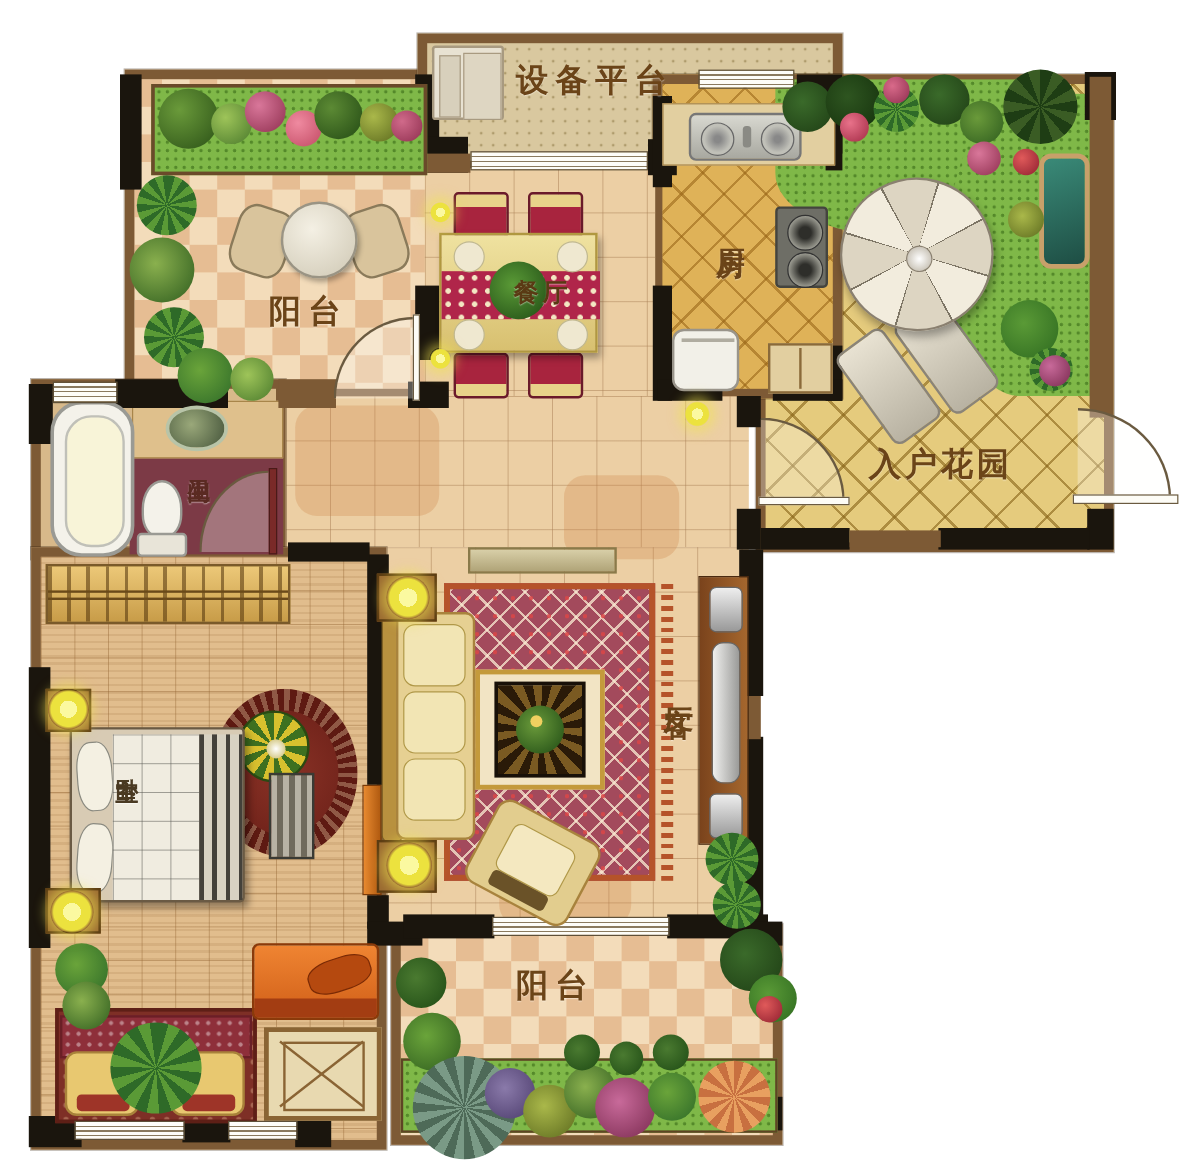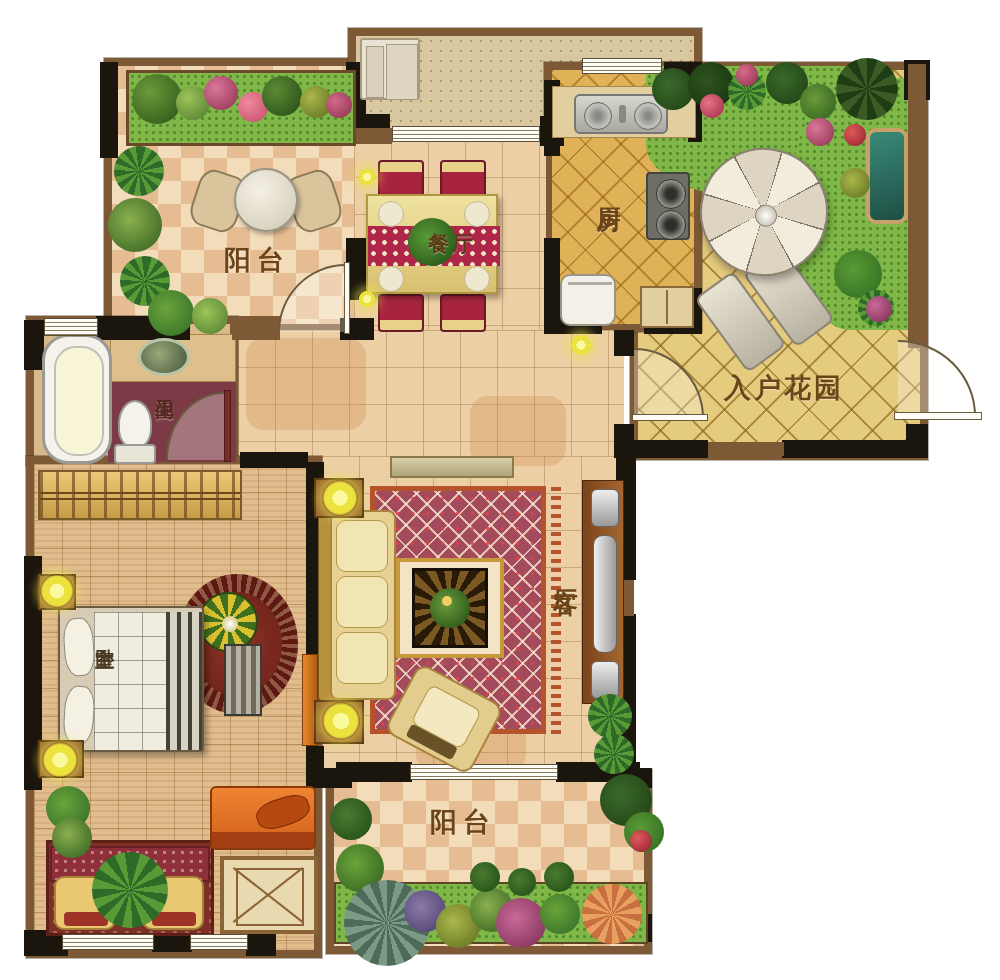--- a/index.html
+++ b/index.html
@@ -130,20 +130,21 @@
   <div class="c plantz" style="left:192px;top:298px;width:36px;height:36px;background:radial-gradient(circle at 40% 40%,#9ec459,#4a7a2c);"></div>
   <div class="fur" style="left:194px;top:172px;width:48px;height:58px;background:#d9c49c;border:2px solid #8a7a5a;border-radius:30%;transform:rotate(18deg);"></div>
   <div class="fur" style="left:290px;top:172px;width:48px;height:58px;background:#d9c49c;border:2px solid #8a7a5a;border-radius:30%;transform:rotate(-18deg);"></div>
   <div class="c fur" style="left:234px;top:168px;width:64px;height:64px;background:radial-gradient(circle at 40% 35%,#f4f0e4,#cfc8b4);border:2px solid #9a9484;box-shadow:2px 3px 4px rgba(0,0,0,.3);"></div>
   <div class="lbl" style="left:224px;top:244px;font-size:27px;letter-spacing:6px;">阳台</div>
 
   <div class="fur" style="left:360px;top:38px;width:60px;height:62px;background:#e8e2d2;border:2px solid #a89a80;border-radius:3px;">
     <div class="abs" style="left:4px;top:6px;width:16px;height:50px;background:#d8d0bc;border:1px solid #a89a80;"></div>
     <div class="abs" style="left:24px;top:4px;width:30px;height:54px;background:#ded6c2;border:1px solid #a89a80;"></div>
   </div>
+  <div class="lbl" style="left:430px;top:52px;font-size:27px;letter-spacing:6px;">设备平台</div>
 
   <div class="fur" style="left:552px;top:86px;width:144px;height:52px;background:#e2cfa0;border:1px solid #a8854a;"></div>
   <div class="fur" style="left:574px;top:94px;width:94px;height:40px;background:linear-gradient(#d8d8d0,#a8a8a0);border:2px solid #777;border-radius:6px;">
     <div class="c" style="left:8px;top:6px;width:26px;height:26px;background:radial-gradient(circle,#888 15%,#c0c0b8 60%);border:1px solid #666;"></div>
     <div class="c" style="left:58px;top:6px;width:26px;height:26px;background:radial-gradient(circle,#888 15%,#c0c0b8 60%);border:1px solid #666;"></div>
     <div class="abs" style="left:43px;top:9px;width:7px;height:18px;background:#8a8a84;border-radius:3px;"></div>
   </div>
   <div class="fur" style="left:646px;top:172px;width:44px;height:68px;background:#6e6e66;border:2px solid #44443e;border-radius:4px;">
     <div class="c" style="left:8px;top:5px;width:28px;height:28px;background:radial-gradient(circle,#2e2e2a 25%,#9a9a90 70%);border:1px solid #333;"></div>
     <div class="c" style="left:8px;top:36px;width:28px;height:28px;background:radial-gradient(circle,#2e2e2a 25%,#9a9a90 70%);border:1px solid #333;"></div>

